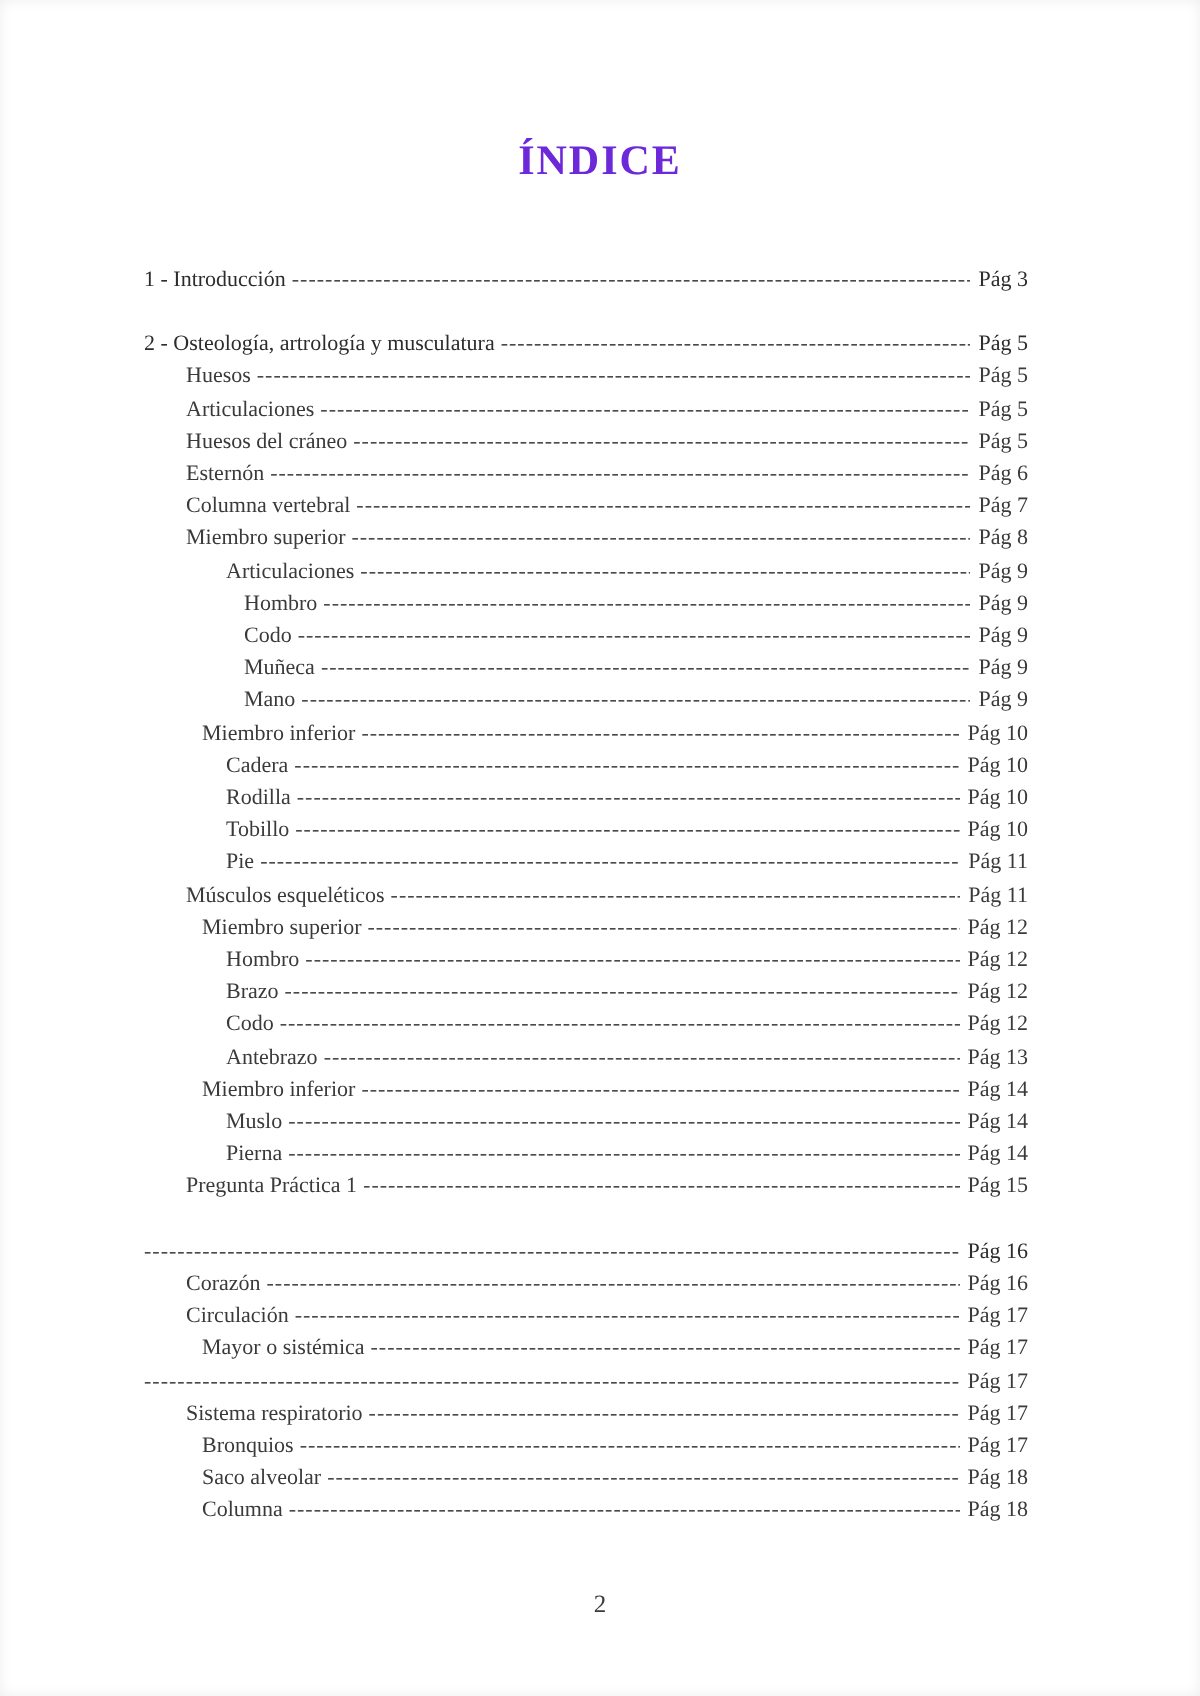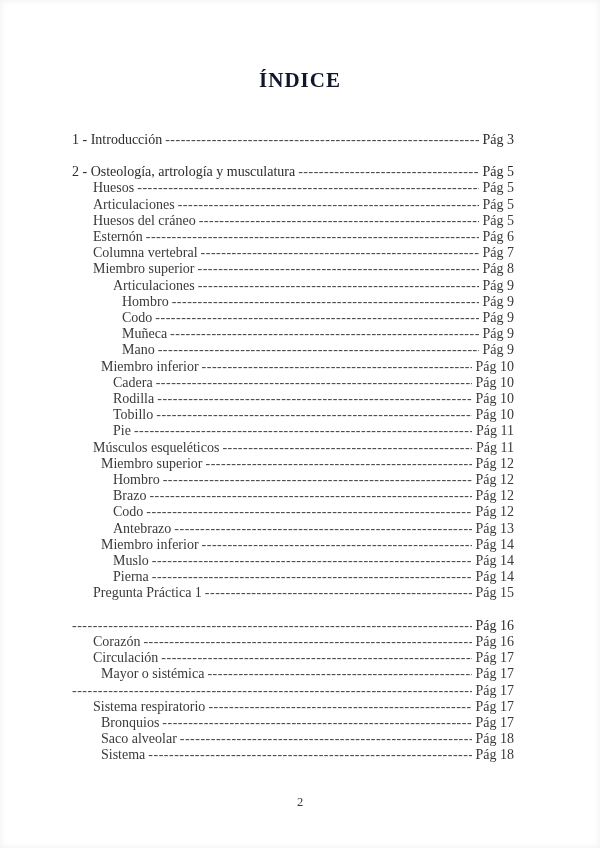--- a/index.html
+++ b/index.html
@@ -20,34 +20,34 @@
     overflow: hidden;
   }
   .title {
     margin: 0;
     padding-top: 70px;
     text-align: center;
     font-size: 21px;
     line-height: 1;
     font-weight: bold;
     letter-spacing: 1px;
-    color: #0f172a;
+    color: #6d28d9;
   }
   .toc {
     margin-top: 41px;
     padding-left: 72px;
     padding-right: 86px;
   }
   .toc-section + .toc-section {
     margin-top: 16px;
   }
   .row {
     display: flex;
     align-items: baseline;
-    font-size: 14px;
+    font-size: 11px;
     line-height: 16.2px;
     white-space: nowrap;
   }
   .row .label {
     flex: 0 0 auto;
     padding-right: 3px;
   }
   .row .leader {
     flex: 1 1 auto;
     overflow: hidden;
@@ -259,20 +259,20 @@
           <span class="label">Bronquios</span>
           <span class="leader" aria-hidden="true">------------------------------------------------------------------------------------------------------------------------------------------------------------------------------------------------------------------------------------------------</span>
           <span class="pagenum">Pág 17</span>
         </div>
         <div class="row lvl2">
           <span class="label">Saco alveolar</span>
           <span class="leader" aria-hidden="true">------------------------------------------------------------------------------------------------------------------------------------------------------------------------------------------------------------------------------------------------</span>
           <span class="pagenum">Pág 18</span>
         </div>
         <div class="row lvl2">
-          <span class="label">Sistema</span>
+          <span class="label">Columna</span>
           <span class="leader" aria-hidden="true">------------------------------------------------------------------------------------------------------------------------------------------------------------------------------------------------------------------------------------------------</span>
           <span class="pagenum">Pág 18</span>
         </div>
       </div>
     </div>
   <div class="footer">2</div>
 </div>
 
 </body></html>

